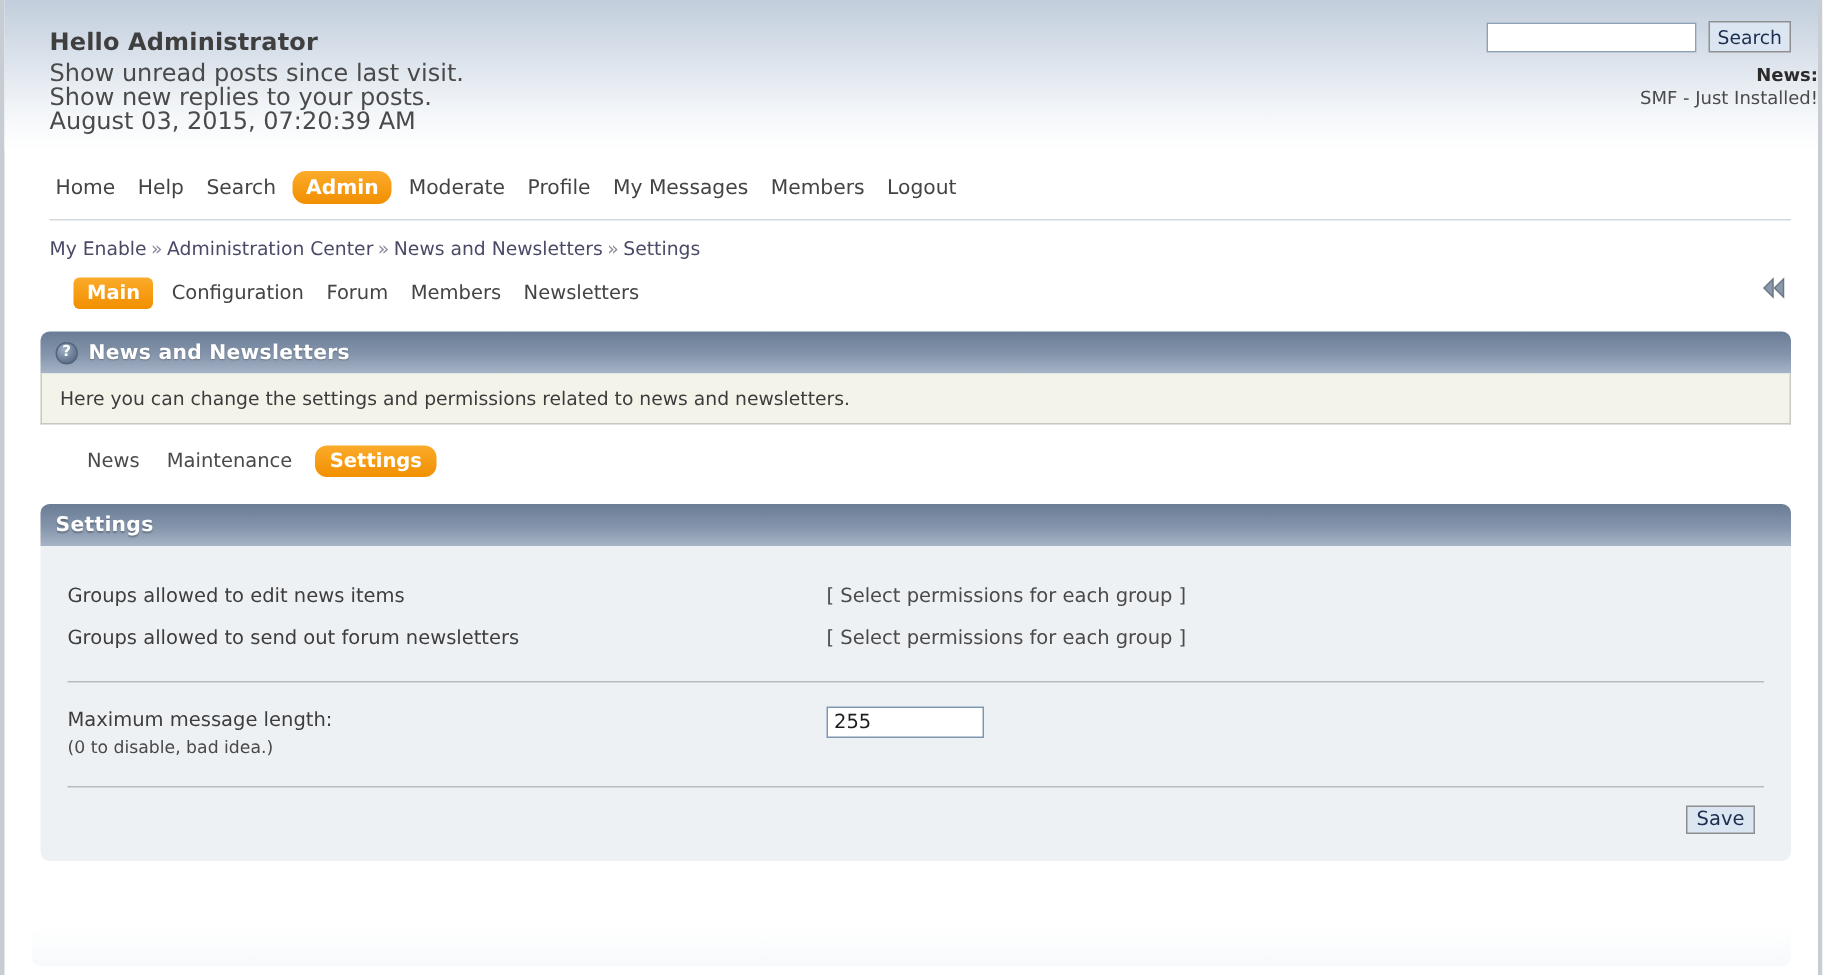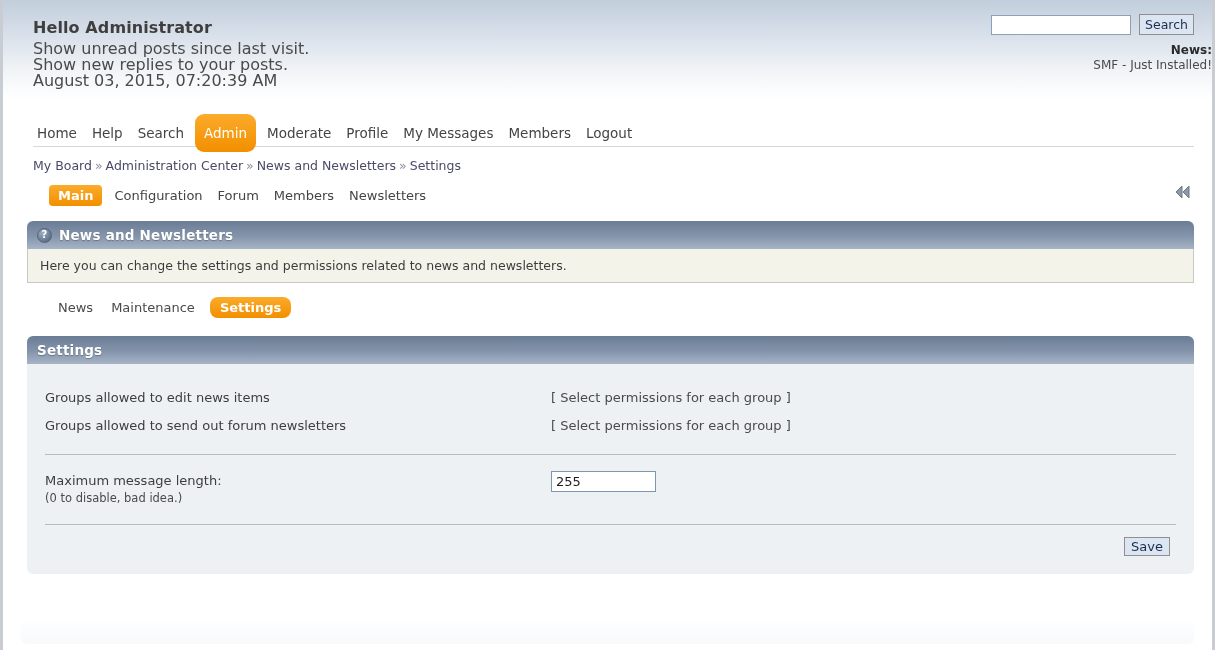--- a/index.html
+++ b/index.html
@@ -76,23 +76,23 @@
   .nav-item {
     display: inline-block;
     font-size: 13.5px; color: #444;
     padding: 2px 4px;
     margin-right: 7px;
     cursor: pointer;
   }
   .nav-item.active {
     background: #f79e1b;
     background: linear-gradient(to bottom,#fbab2b,#f28f00);
-    color: #ffffff; font-weight: normal;
+    color: #ffffff; font-weight: bold;
     border-radius: 9px;
-    padding: 11px 9px;
+    padding: 3px 9px;
   }
 
   
   #crumb-wrap {
     margin: 6px 18px 0 30px;
     border-top: 1px solid #d4d9de;
     padding-top: 11px;
   }
   #breadcrumb { font-size: 12.5px; color: #5a5a6e; }
   #breadcrumb .crumb { color: #4a4a68; }
@@ -265,21 +265,21 @@
 
     <div id="news-block">
       <div id="news-label">News:</div>
       <div id="news-text">SMF - Just Installed!</div>
     </div>
   </div>
 
   <div id="mainnav"><span class="nav-item"><span>Home</span></span><span class="nav-item"><span>Help</span></span><span class="nav-item"><span>Search</span></span><span class="nav-item active"><span>Admin</span></span><span class="nav-item"><span>Moderate</span></span><span class="nav-item"><span>Profile</span></span><span class="nav-item"><span>My Messages</span></span><span class="nav-item"><span>Members</span></span><span class="nav-item"><span>Logout</span></span></div>
 
   <div id="crumb-wrap">
-    <div id="breadcrumb"><span class="crumb">My Board</span><span class="sep">»</span><span class="crumb">Administration Center</span><span class="sep">»</span><span class="crumb">News and Newsletters</span><span class="sep">»</span><span class="crumb">Settings</span></div>
+    <div id="breadcrumb"><span class="crumb">My Enable</span><span class="sep">»</span><span class="crumb">Administration Center</span><span class="sep">»</span><span class="crumb">News and Newsletters</span><span class="sep">»</span><span class="crumb">Settings</span></div>
 
     <div id="admin-tabs">
       <span id="admin-tabs-list"><span class="atab active">Main</span><span class="atab">Configuration</span><span class="atab">Forum</span><span class="atab">Members</span><span class="atab">Newsletters</span></span>
       <span id="collapse-icon">
         <svg width="22" height="18" viewBox="0 0 22 18">
           <polygon points="10,3 10,15 4,9" fill="#8d99a8" stroke="#69788a" stroke-width="1"></polygon>
           <polygon points="17,3 17,15 11,9" fill="#8d99a8" stroke="#69788a" stroke-width="1"></polygon>
         </svg>
       </span>
     </div>

